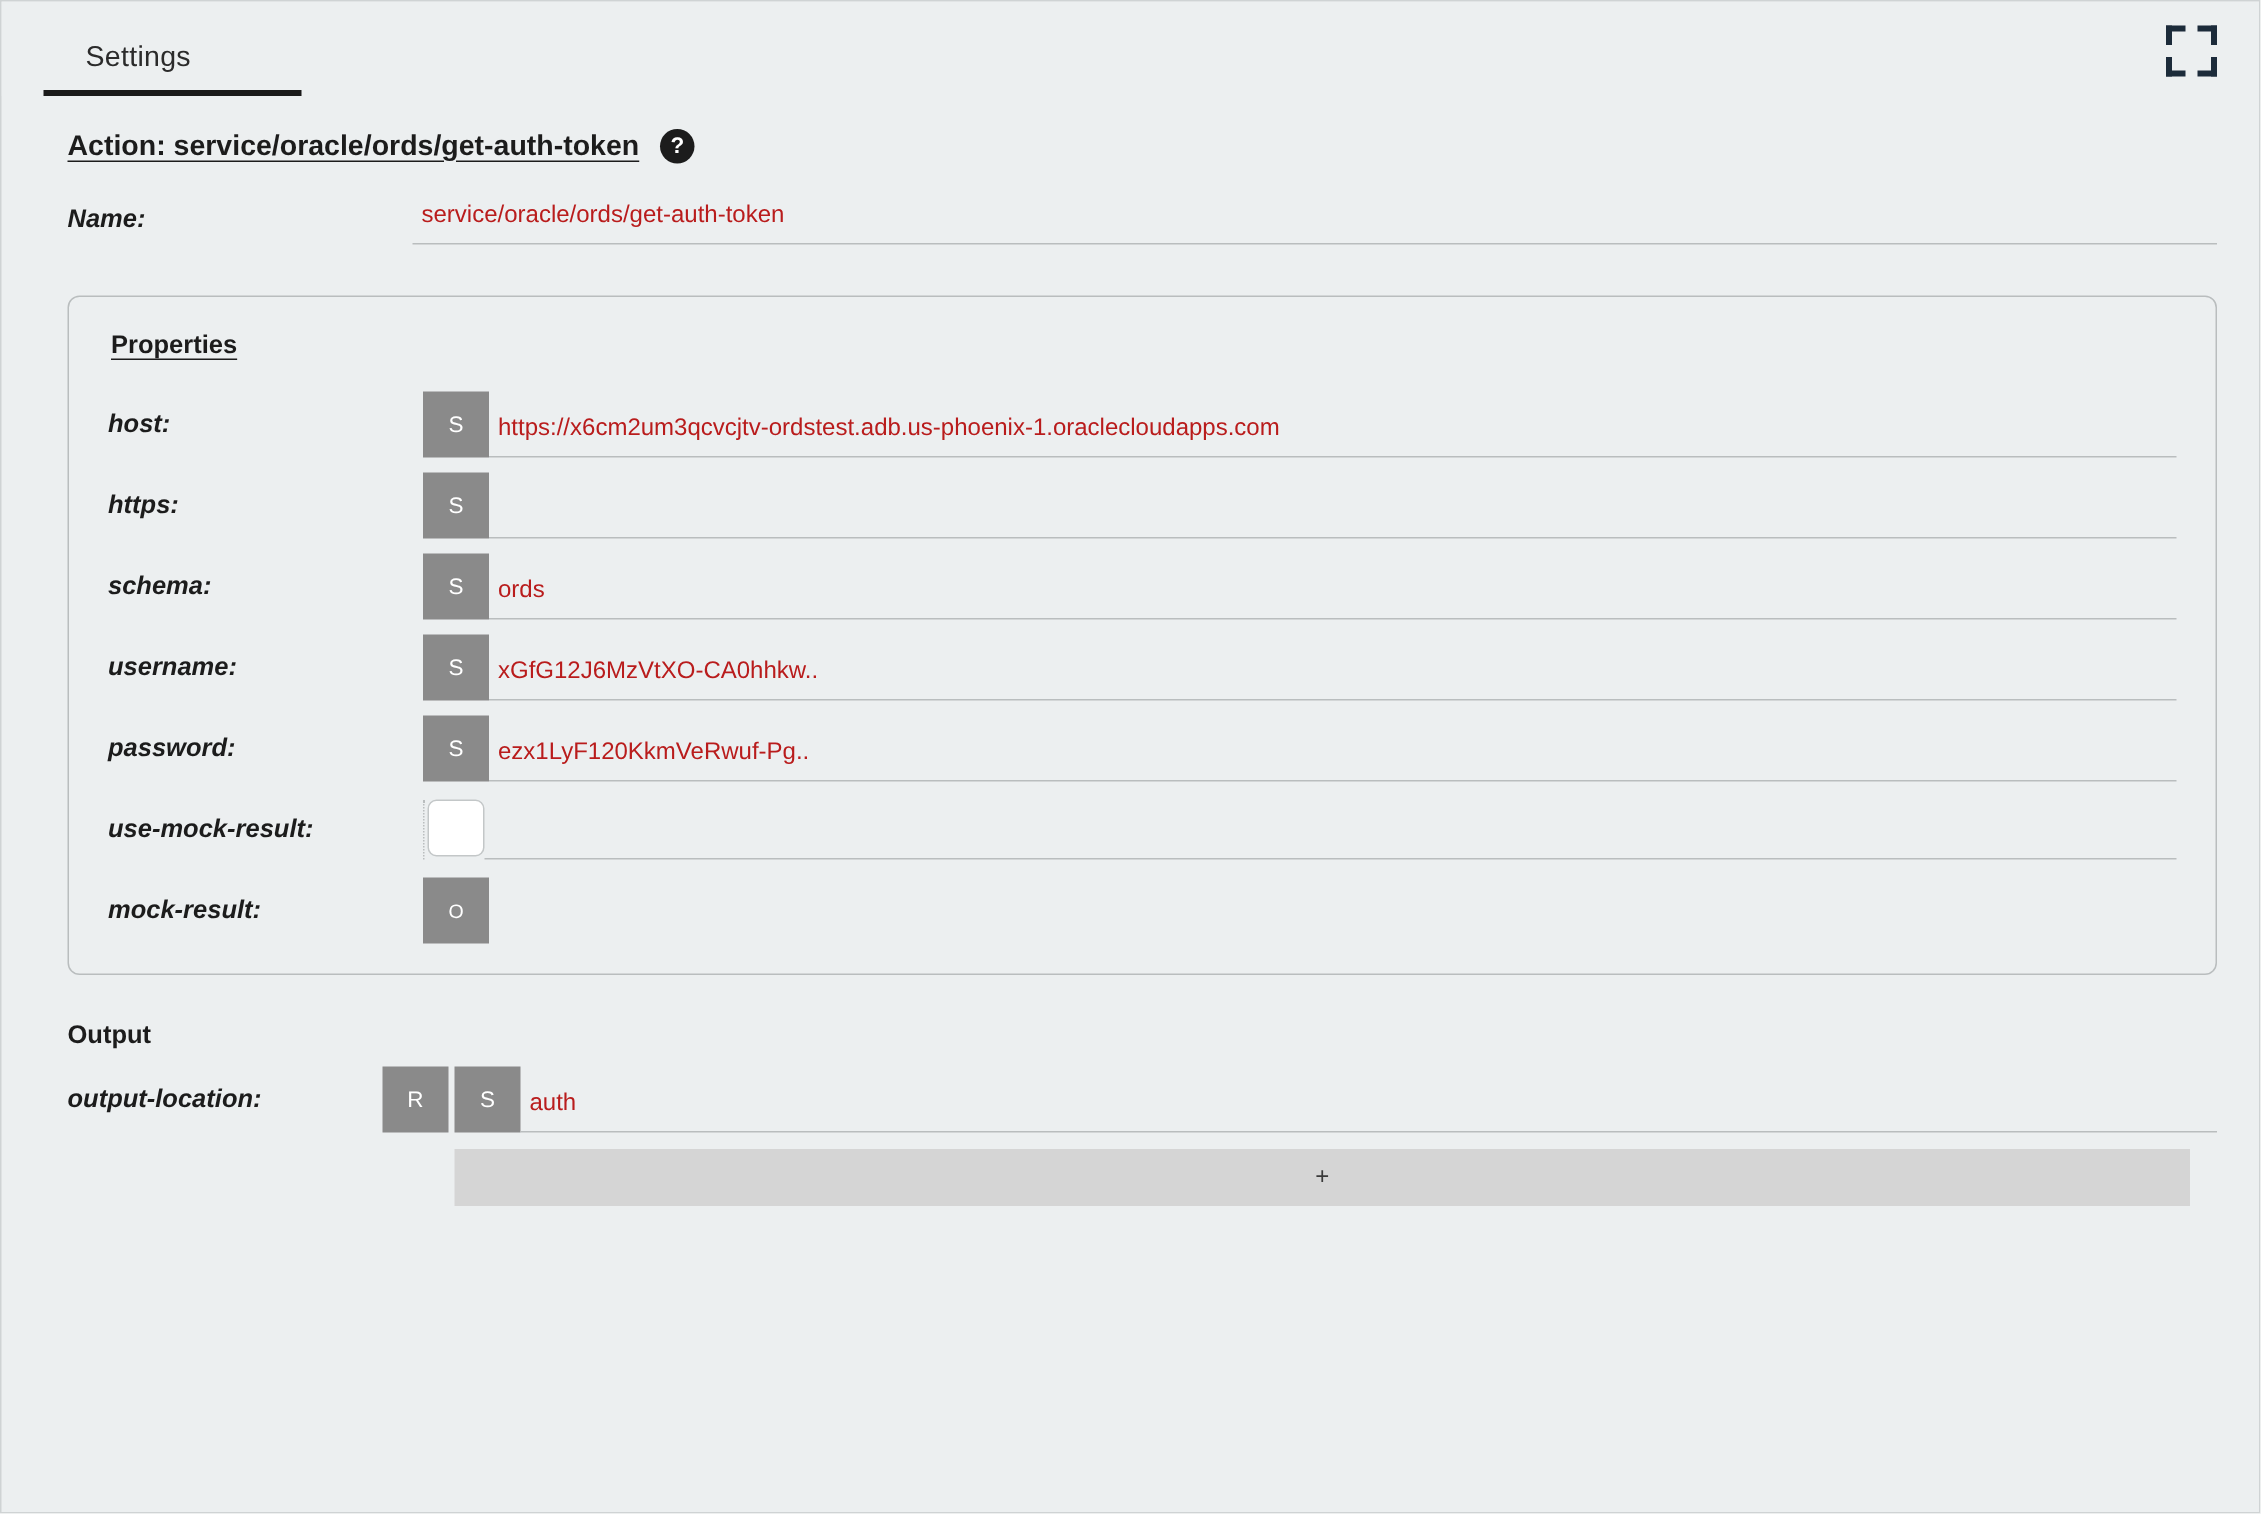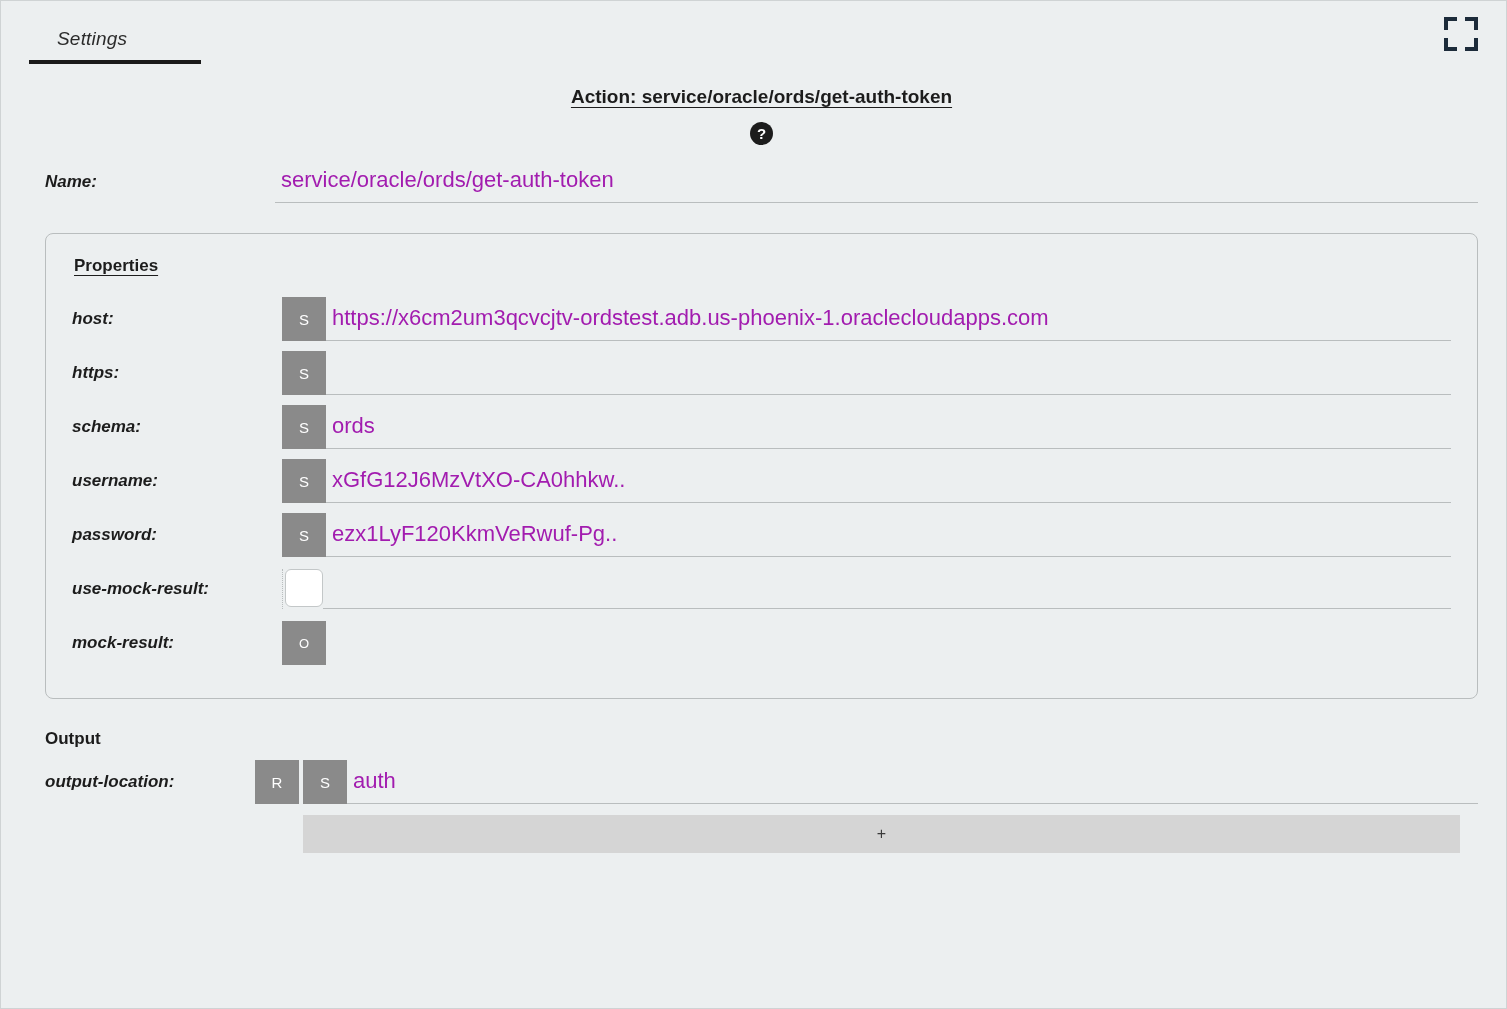--- a/index.html
+++ b/index.html
@@ -25,21 +25,20 @@
     display: flex;
     align-items: flex-end;
   }
   .tab {
     margin-left: 38px;
     padding: 0 18px 14px 18px;
     font-size: 19px;
     color: #2b2b2b;
     letter-spacing: 0.2px;
     cursor: pointer;
-    font-style: italic;
   }
   .tab-underline {
     position: absolute;
     left: 28px; bottom: 0;
     width: 172px; height: 4px;
     background: #1a1a1a;
   }
   .expand-icon {
     position: absolute;
     right: 28px; top: 16px;
@@ -58,21 +57,20 @@
 
   
   .content { padding: 0 28px 0 44px; }
 
   .action-header {
     display: flex;
     align-items: center;
     gap: 14px;
     margin-top: 22px;
     margin-bottom: 10px;
-    flex-direction: column;
   }
   .action-title {
     font-size: 19px;
     font-weight: bold;
     color: #1c1c1c;
     text-decoration: underline;
     text-underline-offset: 4px;
   }
   .help-icon {
     width: 23px; height: 23px;
@@ -104,22 +102,22 @@
   }
   .name-row { margin-top: 8px; margin-bottom: 10px; }
   .name-row .field-label { font-weight: bold; }
 
   .underline-input {
     flex: 1;
     border: none;
     border-bottom: 1px solid #b9bdbe;
     background: transparent;
     font-family: "Liberation Sans", sans-serif;
-    font-size: 22px;
-    color: #a21caf;
+    font-size: 16px;
+    color: #b91c1c;
     padding: 6px 4px 9px 6px;
     outline: none;
   }
   .underline-input::placeholder { color: #8d9192; }
 
   
   .badge {
     width: 44px; height: 44px;
     background: #8a8a8a;
     color: #ffffff;
@@ -138,21 +136,21 @@
     align-items: flex-end;
   }
   .field-wrap .underline-input { margin-left: 0; }
   .badge-gap { width: 4px; flex: 0 0 4px; }
 
   
   .panel {
     margin-top: 24px;
     border: 1px solid #b9bdbe;
     border-radius: 8px;
-    padding: 22px 26px 28px 26px;
+    padding: 22px 26px 15px 26px;
   }
   .panel-title {
     font-size: 17px;
     font-weight: bold;
     color: #1c1c1c;
     text-decoration: underline;
     text-underline-offset: 4px;
     margin-bottom: 16px;
     margin-left: 2px;
   }

